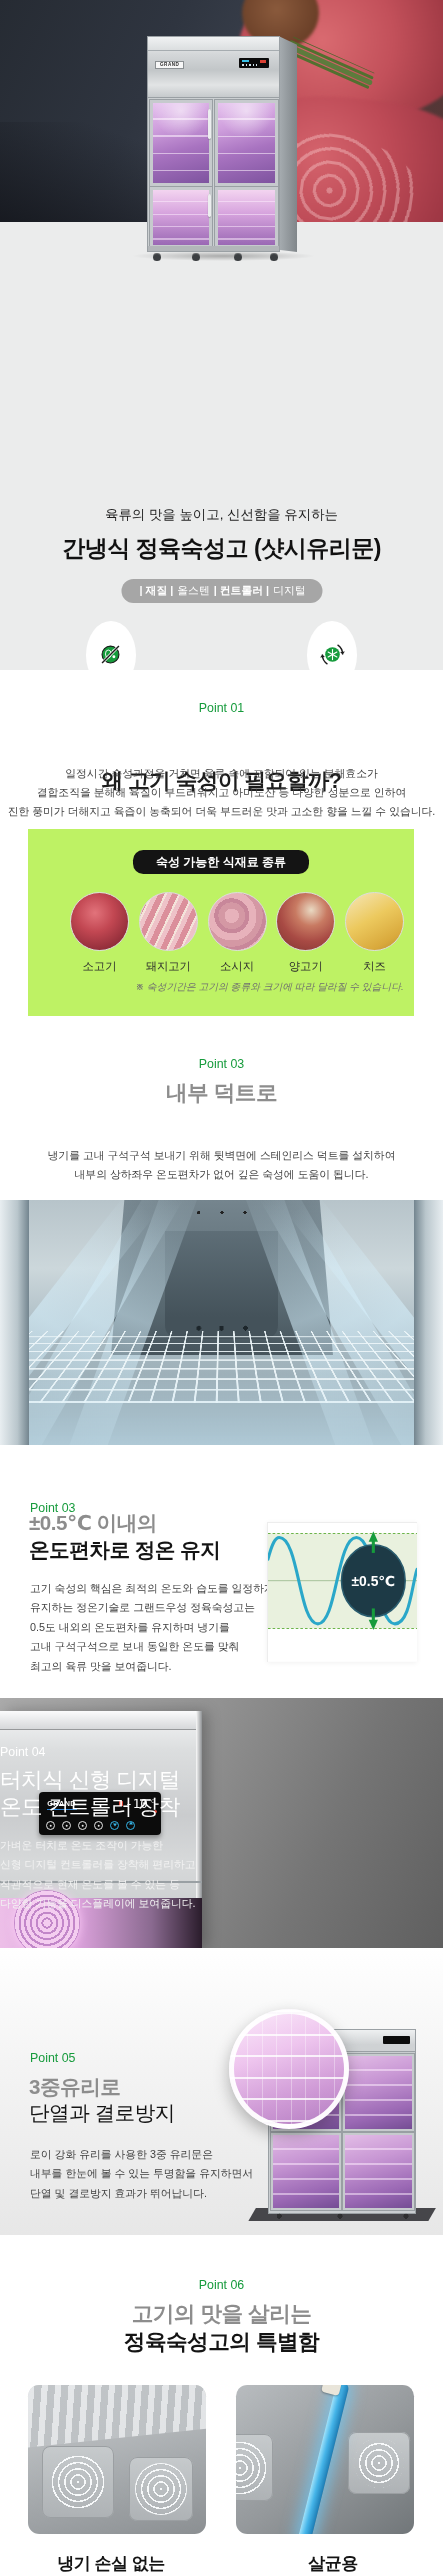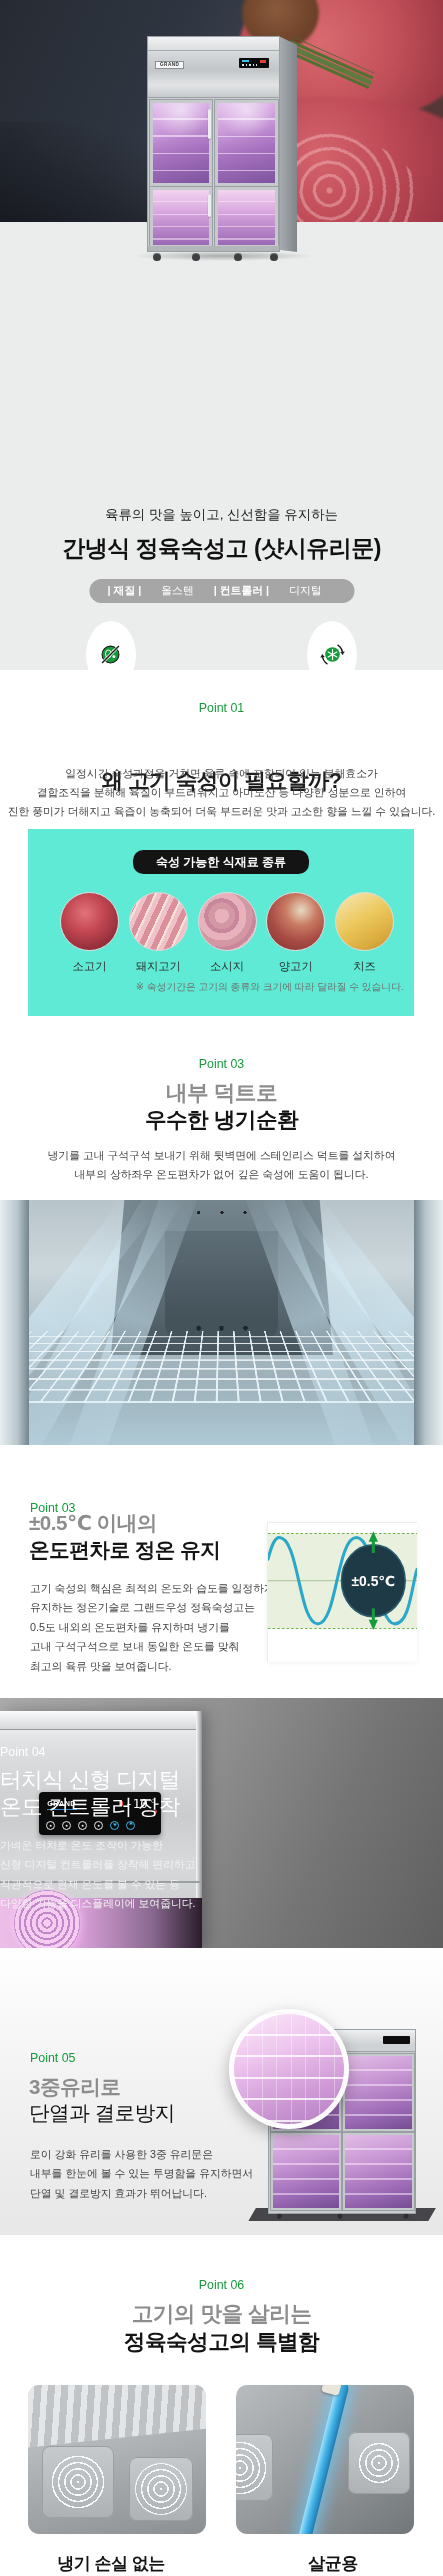--- a/index.html
+++ b/index.html
@@ -76,21 +76,21 @@
 
   
   .intro{position:absolute;top:222px;left:0;width:443px;height:448px;background:#ebecec;}
   .intro-sub{position:absolute;top:284px;width:100%;text-align:center;font-size:13.4px;color:#1e1e1e;}
   .intro-title{position:absolute;top:311px;width:100%;text-align:center;font-size:23px;font-weight:bold;
                letter-spacing:-0.5px;color:#111;}
   .intro-badge{position:absolute;top:357px;left:50%;transform:translateX(-50%);height:24px;
                background:#a6a6a6;color:#fff;border-radius:12px;padding:0 15.5px;display:flex;
                align-items:center;font-size:10.8px;white-space:nowrap;}
   .intro-badge .b{font-weight:bold;margin:0 3.1px;}
-  .intro-badge .r{margin:0 17px;}
+  .intro-badge .r{margin:0 1px;}
   .feat-grid{position:absolute;top:399px;left:0;width:443px;height:265px;
              display:grid;grid-template-columns:1fr 1fr;grid-template-rows:1fr 1fr;}
   .feat{display:flex;flex-direction:column;align-items:center;}
   .feat-oval{width:50px;height:68px;background:#fff;border-radius:50%;display:flex;
              align-items:center;justify-content:center;}
   .feat-label{margin-top:9.3px;text-align:center;font-size:13.4px;font-weight:bold;color:#111;
               line-height:1.32;letter-spacing:-0.3px;}
 
   
   .pt-label{color:#169b3c;font-size:12.4px;}
@@ -98,35 +98,35 @@
   .strong{color:#141414;}
 
   
   .point01{position:absolute;top:670px;left:0;width:443px;height:159px;background:#fff;text-align:center;}
   .p1-label{position:absolute;top:31px;width:100%;}
   .p1-title{position:absolute;top:50px;width:100%;font-size:21.6px;font-weight:bold;letter-spacing:-0.5px;margin-top:46px;}
   .p1-body{position:absolute;top:94px;width:100%;font-size:10.8px;color:#3f3f3f;line-height:1.75;}
 
   
   .card-sec{position:absolute;top:829px;left:0;width:443px;height:188px;background:#fff;}
-  .ing-card{position:absolute;left:28px;top:0;width:386px;height:188px;background:#5eead4;}
+  .ing-card{position:absolute;left:28px;top:0;width:386px;height:188px;background:#bef264;}
   .ing-badge{position:absolute;top:21px;left:50%;transform:translateX(-50%);height:24px;background:#141414;
              color:#fff;border-radius:10.3px;padding:0 23px;display:flex;align-items:center;
              font-size:12px;font-weight:bold;white-space:nowrap;}
-  .ing-row{position:absolute;top:63px;left:6px;width:100%;display:flex;justify-content:space-between;
+  .ing-row{position:absolute;top:63px;left:16px;width:100%;display:flex;justify-content:space-between;
            padding:0 25px;}
   .ing-item{display:flex;flex-direction:column;align-items:center;width:61px;}
   .ing-photo{width:59px;height:59px;border-radius:50%;border:0.5px solid #ddd;}
   .ing-name{margin-top:8.2px;font-size:11.3px;color:#2c2c2c;}
   .food-beef{background:radial-gradient(circle at 42% 35%,#e2737b 0%,#c24752 38%,#96303c 72%,#6f222c 100%);}
   .food-pork{background:repeating-linear-gradient(115deg,#eec2c8 0 4.6px,#db8f9b 4.6px 10.3px,#f4e3da 10.3px 12.4px),#e0a3ab;}
   .food-lamb{background:radial-gradient(circle at 60% 30%,#e9d9c2 0%,#c87a62 30%,#a84a44 60%,#7c3430 100%);}
   .food-sausage{background:repeating-radial-gradient(circle at 40% 40%,#e7b2bb 0 7.2px,#d498a4 7.2px 13.4px,#c8879a 13.4px 17.5px);}
   .food-cheese{background:linear-gradient(150deg,#f6e7b9 0%,#ecc95e 45%,#d9a93c 80%,#b98c2e 100%);}
-  .ing-note{position:absolute;top:152px;right:10.3px;font-size:9.8px;color:#6f6f6f;}
+  .ing-note{position:absolute;top:152px;right:10.3px;font-size:9.8px;color:#6f6f6f;font-style:italic;}
 
   
   .point02{position:absolute;top:1016px;left:0;width:443px;height:184px;background:#fff;text-align:center;}
   .p2-label{position:absolute;top:41px;width:100%;}
   .p2-t1{position:absolute;top:62px;width:100%;font-size:21.6px;font-weight:bold;letter-spacing:-0.5px;}
   .p2-t2{position:absolute;top:89px;width:100%;font-size:21.6px;font-weight:bold;letter-spacing:-0.5px;}
   .p2-body{position:absolute;top:130px;width:100%;font-size:10.8px;color:#3f3f3f;line-height:1.75;}
 
   
   .duct{position:absolute;top:1200px;left:0;width:443px;height:245px;overflow:hidden;
@@ -438,21 +438,20 @@
           <div class="ing-name">치즈</div>
         </div>
       </div>
       <div class="ing-note">※ 숙성기간은 고기의 종류와 크기에 따라 달라질 수 있습니다.</div>
     </div>
   </div>
 
   <div class="point02">
     <div class="p2-label pt-label">Point 03</div>
     <div class="p2-t1 muted">내부 덕트로</div>
-    <div class="p2-t2 strong">우수한 냉기순환</div>
     <div class="p2-body pre">냉기를 고내 구석구석 보내기 위해 뒷벽면에 스테인리스 덕트를 설치하여
 내부의 상하좌우 온도편차가 없어 깊은 숙성에 도움이 됩니다.</div>
   </div>
 
   <div class="duct">
     <div class="backwall">
       <div class="holes"></div>
     </div>
     <div class="ductpanel">
       <div class="vents"></div>

